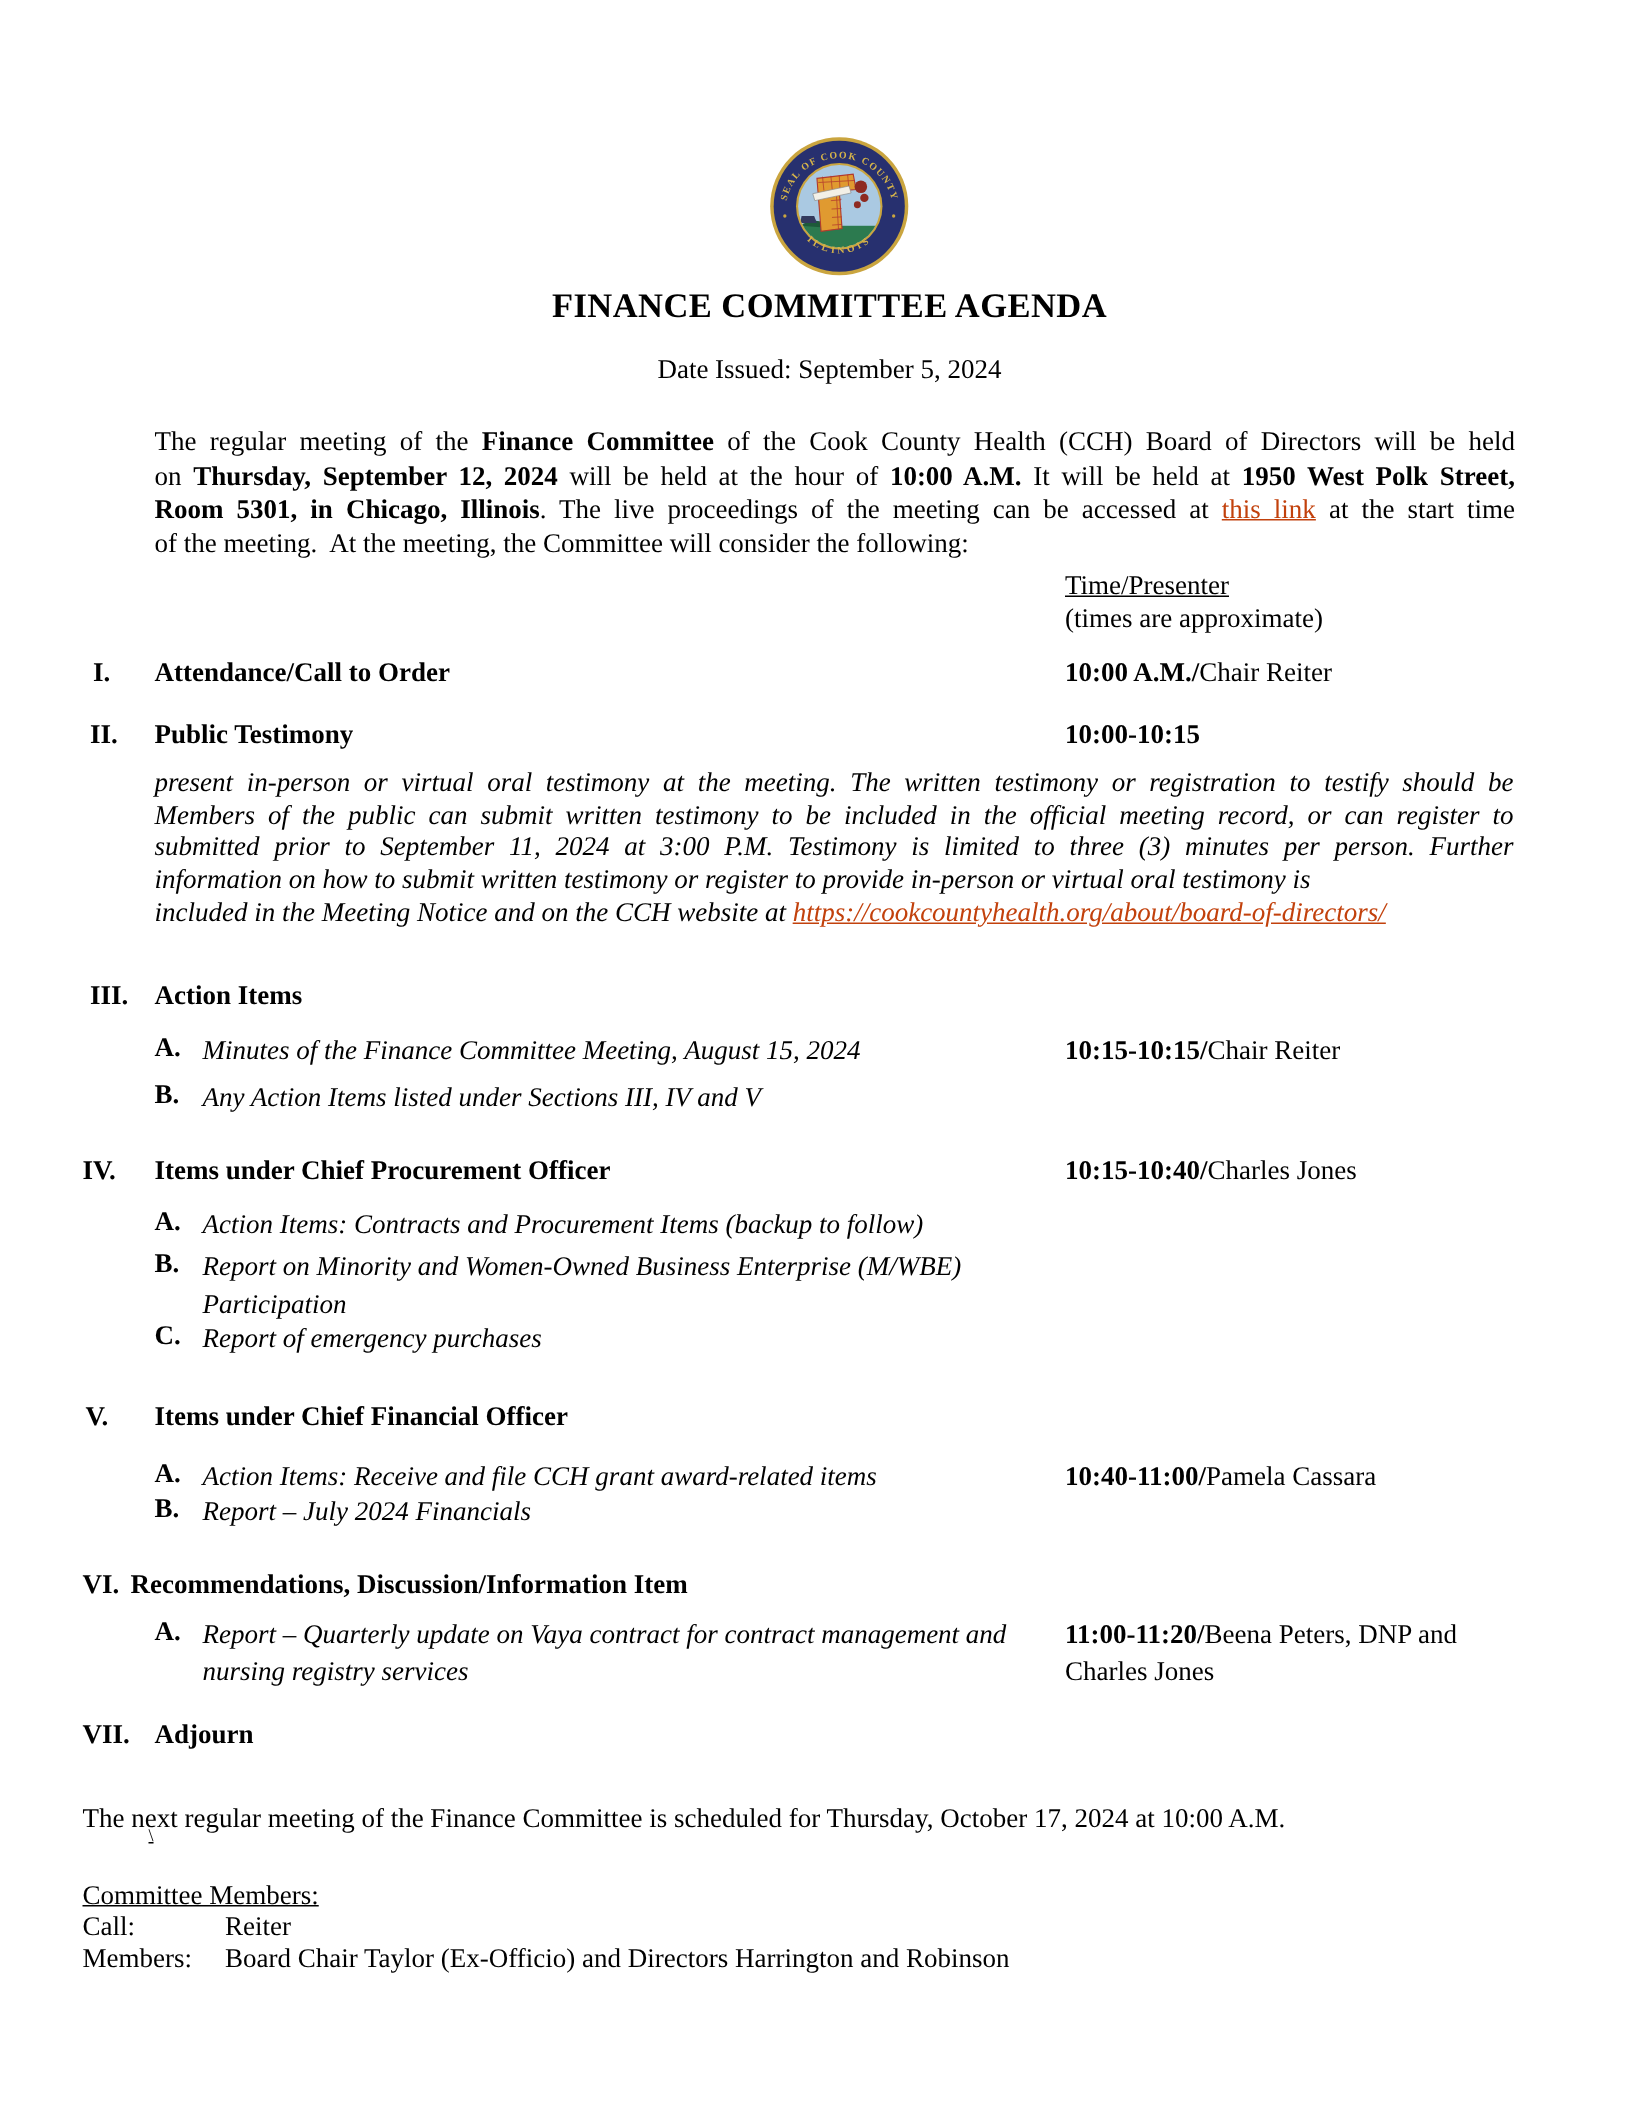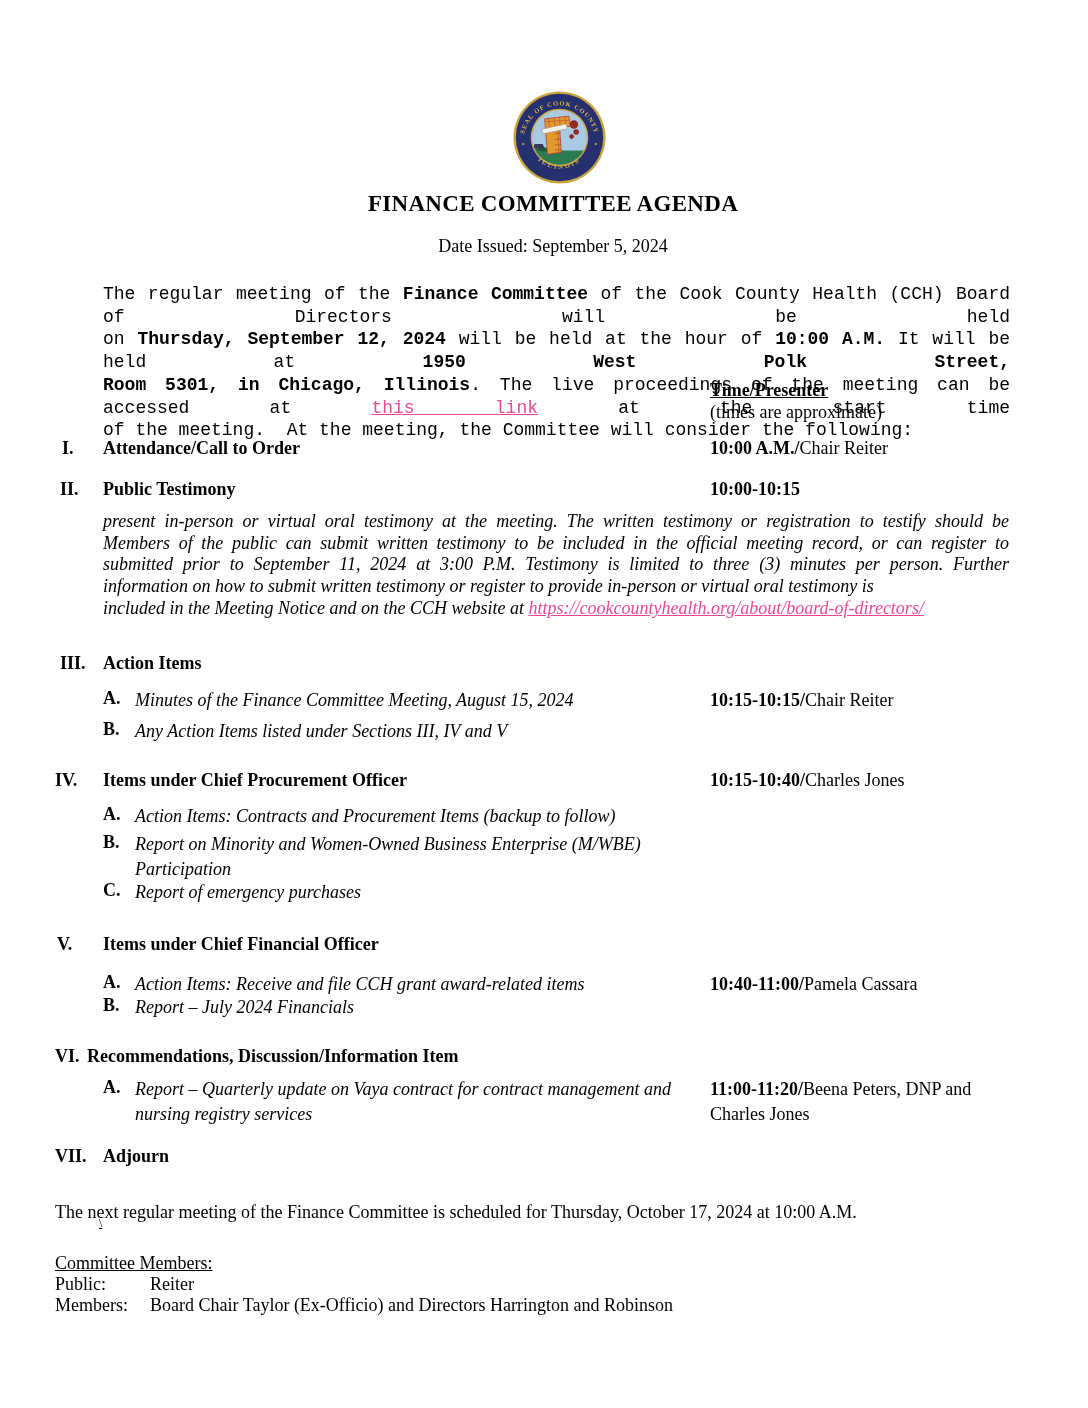--- a/index.html
+++ b/index.html
@@ -9,29 +9,29 @@
     overflow:hidden;
   }
   .abs{position:absolute;}
 
   
   #seal{left:513px;top:91px;width:93px;height:93px;}
   #title{top:191px;left:9px;width:1088px;text-align:center;font-weight:bold;font-size:23px;letter-spacing:.3px;}
   #dateline{top:236px;left:9px;width:1088px;text-align:center;}
 
   
-  #intro{left:103px;top:283px;width:907px;line-height:22.7px;font-family:Liberation Mono, monospace;}
+  #intro{left:103px;top:283px;width:907px;line-height:22.7px;}
   .jline{text-align:justify;text-align-last:justify;}
   .lline{text-align:left;}
   .b{font-weight:bold;}
-  .link{color:#ec4899;text-decoration:underline;cursor:pointer;}
+  .link{color:#c2410c;text-decoration:underline;cursor:pointer;}
 
   
   #colhead{left:710px;top:379px;line-height:22px;}
-  #colhead .tp{font-weight:bold;text-decoration:underline;}
+  #colhead .tp{font-weight:normal;text-decoration:underline;}
 
   
   .srow{position:absolute;left:55px;width:990px;height:26px;}
   .srow .num{position:absolute;left:0;font-weight:bold;white-space:nowrap;}
   .srow .stitle{position:absolute;left:48px;font-weight:bold;white-space:nowrap;}
   .srow .stime{position:absolute;left:655px;white-space:nowrap;}
   #row-1{top:438px}#row-1 .num{left:7px}
   #row-2{top:479px}#row-2 .num{left:5px}
   #row-3{top:653px}#row-3 .num{left:5px}
   #row-4{top:770px}
@@ -208,21 +208,21 @@
 
   <div class="srow" id="row-7">
     <span class="num">VII.</span>
     <span class="stitle">Adjourn</span>
   </div>
 
   <div class="abs" id="next">The next regular meeting of the Finance Committee is scheduled for Thursday, October 17, 2024 at 10:00 A.M.</div>
   <div class="abs" id="stray">\</div>
   <div class="abs" id="cmlabel">Committee Members:</div>
   <div class="krow" id="chair-row">
-    <span class="klabel">Public:</span>
+    <span class="klabel">Call:</span>
     <span class="kval">Reiter</span>
   </div>
   <div class="krow" id="members-row">
     <span class="klabel">Members:</span>
     <span class="kval">Board Chair Taylor (Ex-Officio) and Directors Harrington and Robinson</span>
   </div>
 
 </div>
 
 </body></html>

